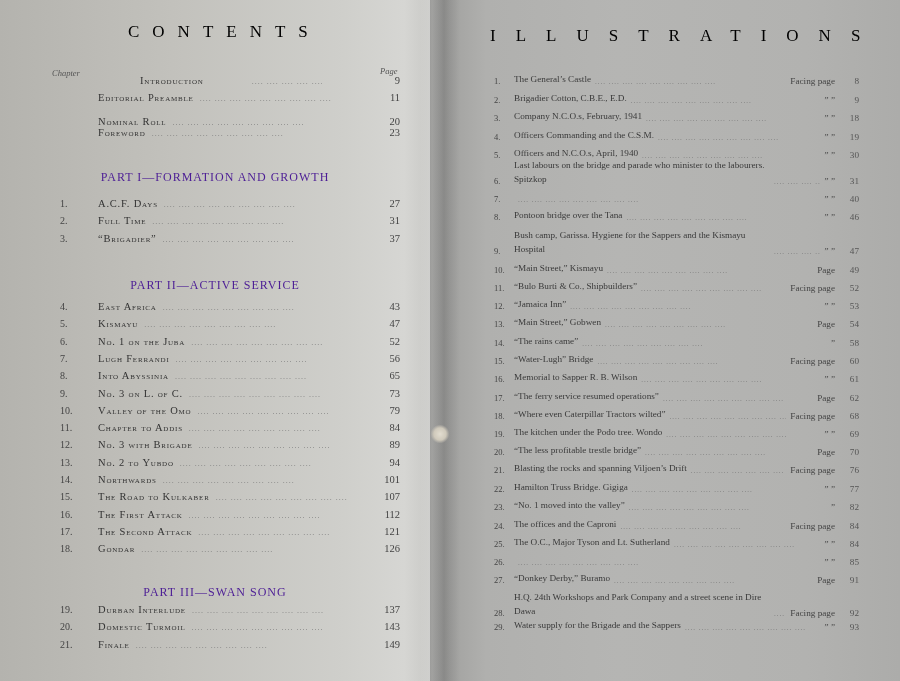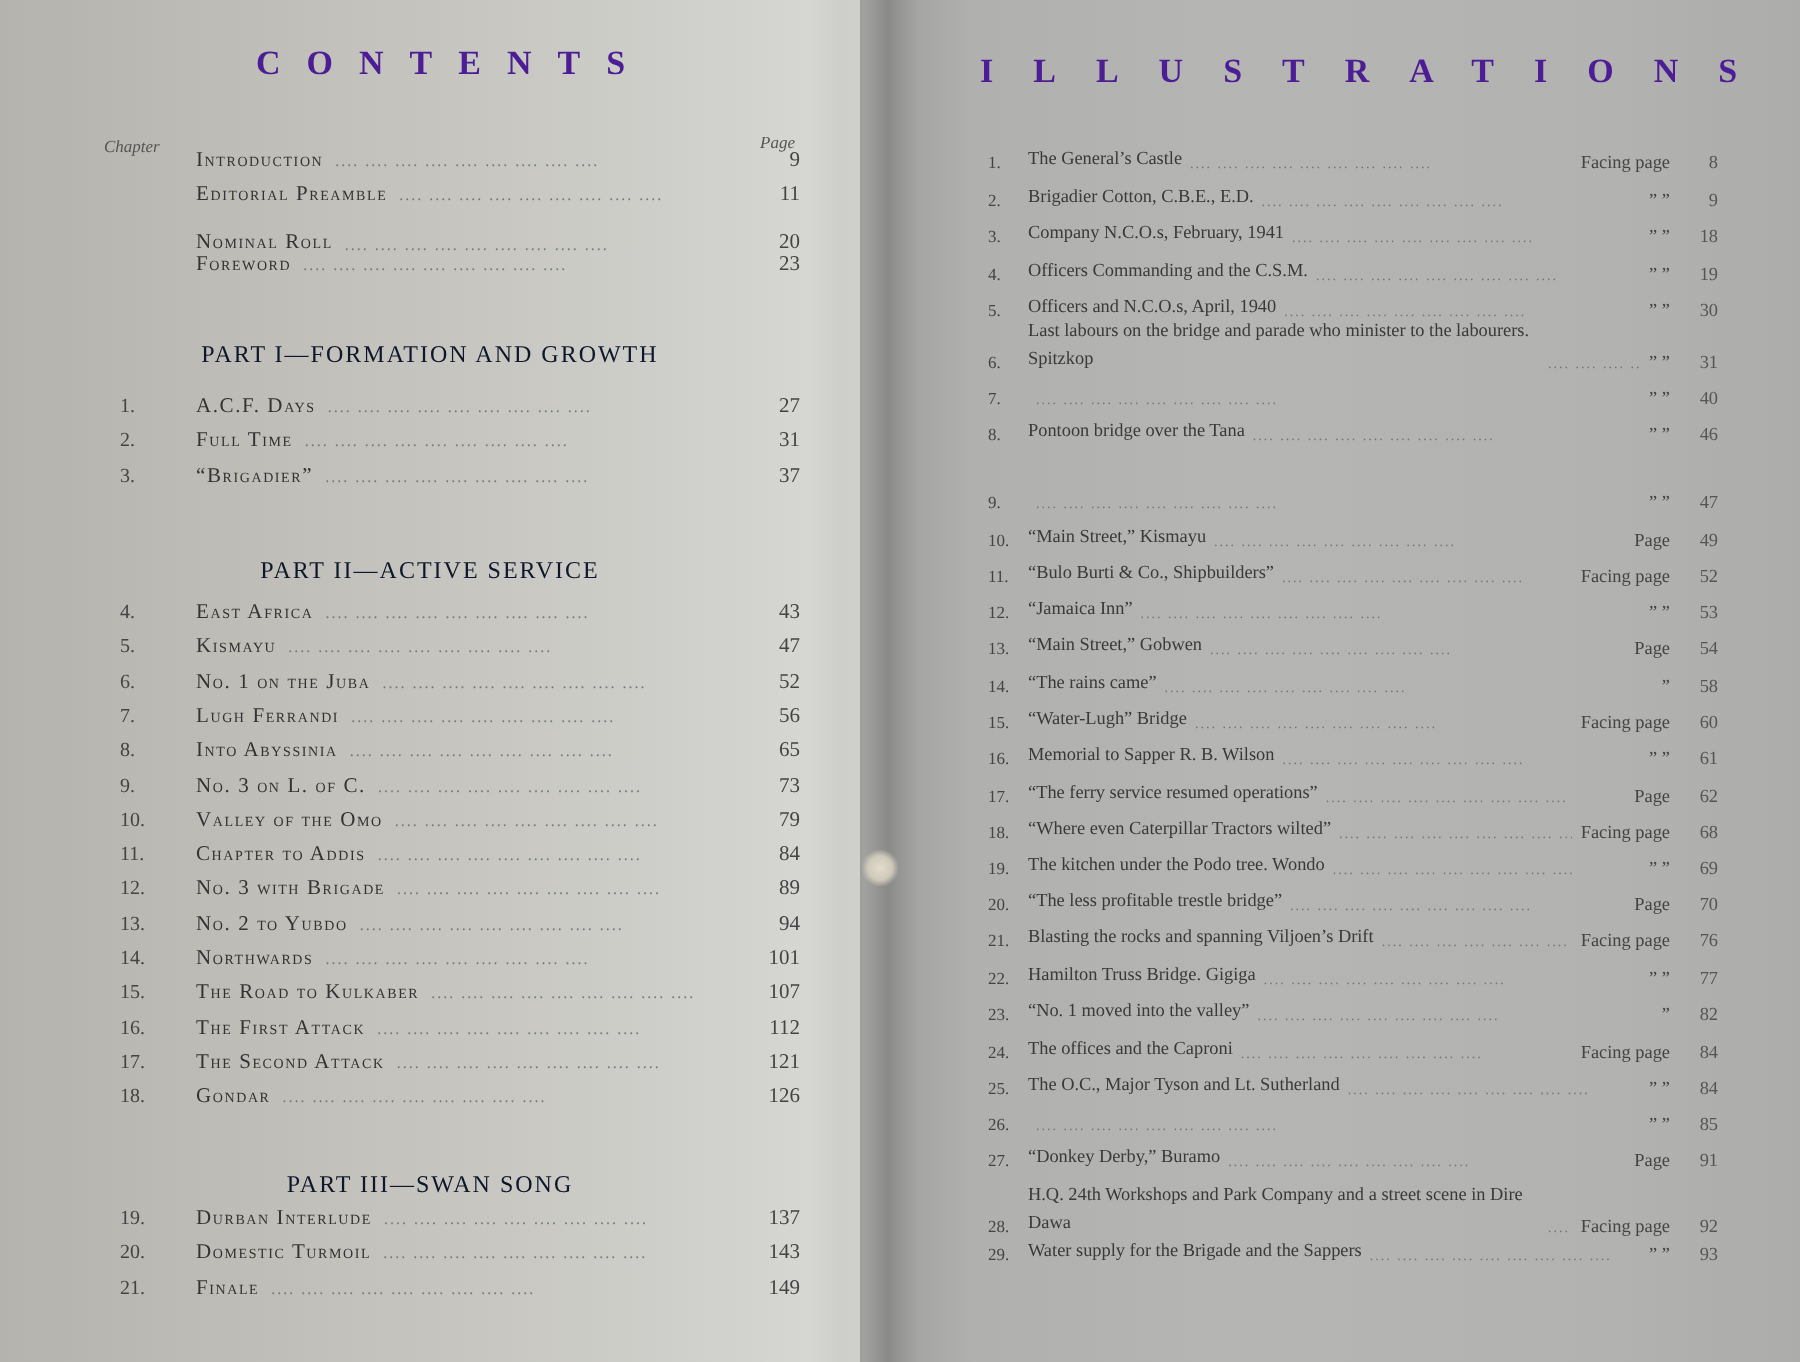--- a/index.html
+++ b/index.html
@@ -19,21 +19,21 @@
     background: linear-gradient(90deg, #8f8f8d 0%, #a2a2a0 4%, #b0b0ae 12%, #b5b5b3 40%, #b2b2b0 80%, #acacaa 100%);
   }
   .gutter-shadow {
     position: absolute; left: 420px; top: 0; width: 40px; height: 681px;
     background: linear-gradient(90deg, rgba(255,255,255,0) 0%, rgba(255,255,255,0.15) 30%, rgba(80,80,80,0.25) 60%, rgba(80,80,80,0) 100%);
   }
   .tear { position: absolute; left: 430px; top: 425px; width: 20px; height: 18px;
     background: radial-gradient(circle, #e2ddd0 0%, #cfc9bb 45%, rgba(0,0,0,0) 70%); }
 
   .title {
-    position: absolute; font-size: 17px; letter-spacing: 13px; color: #4c1d95; font-weight: bold;
+    position: absolute; font-size: 17px; letter-spacing: 13px; color: #000000; font-weight: normal;
   }
   .contents-title { left: 128px; top: 22px; }
   .illus-title { left: 490px; top: 26px; letter-spacing: 20px; }
 
   .col-label { position: absolute; font-style: italic; font-size: 8.5px; color: #555; }
   .chapter-label { left: 52px; top: 68px; }
   .page-label { left: 380px; top: 66px; }
 
   .toc-row {
     position: absolute; left: 60px; width: 340px; height: 17px;
@@ -44,21 +44,21 @@
     font-variant: small-caps; letter-spacing: 0.8px; white-space: nowrap; color: #333;
   }
   .toc-leader {
     flex: 1; margin: 0 6px; overflow: hidden; white-space: nowrap; color: #777;
     font-size: 8px; letter-spacing: 1px;
   }
   .toc-page { width: 30px; text-align: right; color: #444; font-size: 10.5px; }
 
   .part-heading {
     position: absolute; left: 0; width: 430px; text-align: center;
-    font-size: 12px; letter-spacing: 1px; color: #0f172a;
+    font-size: 12px; letter-spacing: 1px; color: #4c1d95;
   }
 
   .ill-row {
     position: absolute; left: 494px; width: 365px; font-size: 9.2px;
     display: flex; align-items: flex-end; color: #3a3a3a;
   }
   .ill-num { width: 20px; font-size: 8.5px; color: #444; }
   .ill-body { flex: 1; display: flex; align-items: flex-end; }
   .ill-text { white-space: normal; line-height: 14px; }
   .ill-leader { flex: 1; margin: 0 4px; overflow: hidden; white-space: nowrap; color: #777; font-size: 7px; letter-spacing: 1px; }
@@ -73,21 +73,21 @@
   <div class="page-right"></div>
 </div>
 <div class="gutter-shadow"></div>
 <div class="tear"></div>
 
 <div class="title contents-title">CONTENTS</div>
 <div class="col-label chapter-label">Chapter</div>
 <div class="col-label page-label">Page</div>
 
 <div id="contents-rows">
-    <div class="toc-row" style="top: 75px;">
+    <div class="toc-row" style="top: 75px; gap: 42px;">
       <span class="toc-num"></span>
       <span class="toc-title">Introduction</span>
       <span class="toc-leader">.... .... .... .... .... .... .... .... ....</span>
       <span class="toc-page">9</span>
     </div>
     <div class="toc-row" style="top: 92.3px;">
       <span class="toc-num"></span>
       <span class="toc-title">Editorial Preamble</span>
       <span class="toc-leader">.... .... .... .... .... .... .... .... ....</span>
       <span class="toc-page">11</span>
@@ -304,20 +304,21 @@
       <span class="ill-body">
         <span class="ill-text">Pontoon bridge over the Tana</span>
         <span class="ill-leader">....  ....  ....  ....  ....  ....  ....  ....  ....</span>
         <span class="ill-ref">”   ”</span>
       </span>
       <span class="ill-page">46</span>
     </div>
     <div class="ill-row" style="top: 228px; min-height: 28px;">
       <span class="ill-num">9.</span>
       <span class="ill-body">
+        <span class="ill-text" style="max-width: 256px;">Bush camp, Garissa. Hygiene for the Sappers and the Kismayu Hospital</span>
         <span class="ill-leader">....  ....  ....  ....  ....  ....  ....  ....  ....</span>
         <span class="ill-ref">”   ”</span>
       </span>
       <span class="ill-page">47</span>
     </div>
     <div class="ill-row" style="top: 261px; min-height: 14px;">
       <span class="ill-num">10.</span>
       <span class="ill-body">
         <span class="ill-text">“Main Street,” Kismayu</span>
         <span class="ill-leader">....  ....  ....  ....  ....  ....  ....  ....  ....</span>

